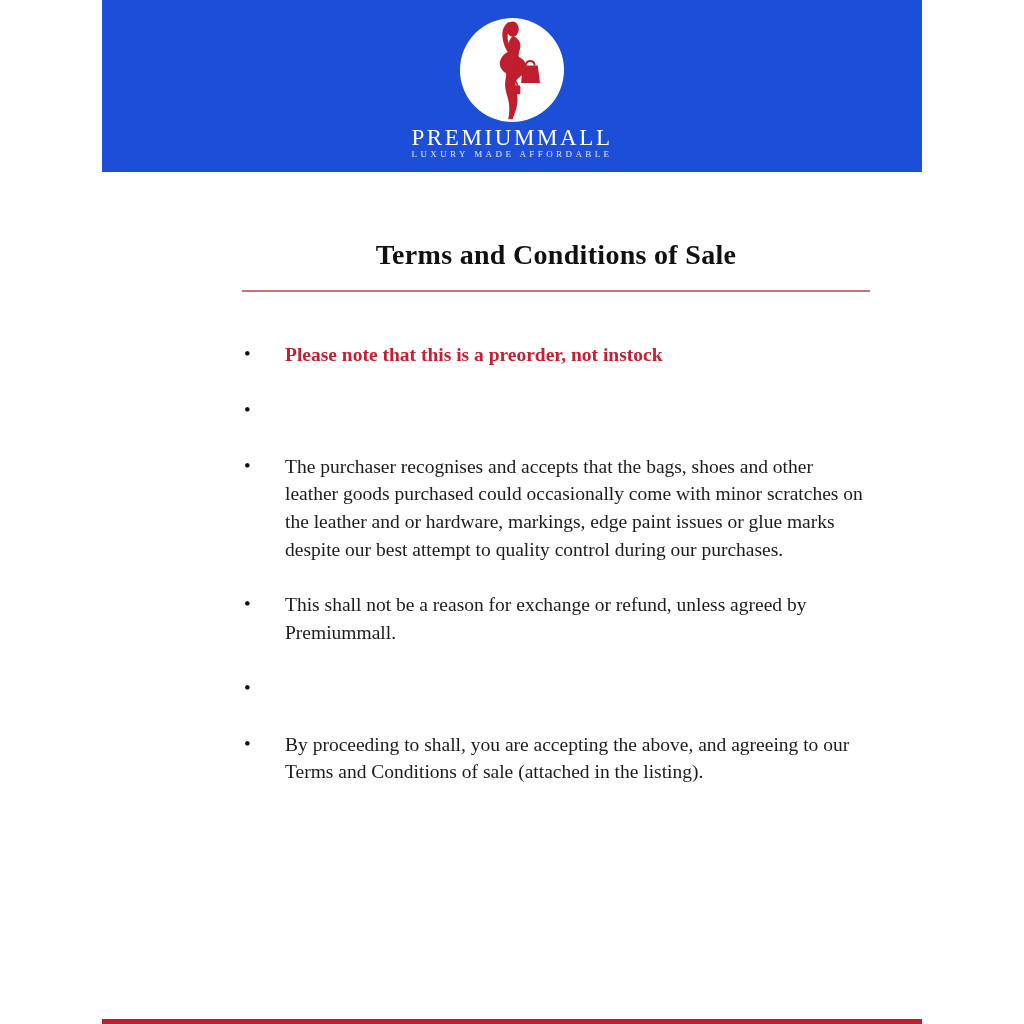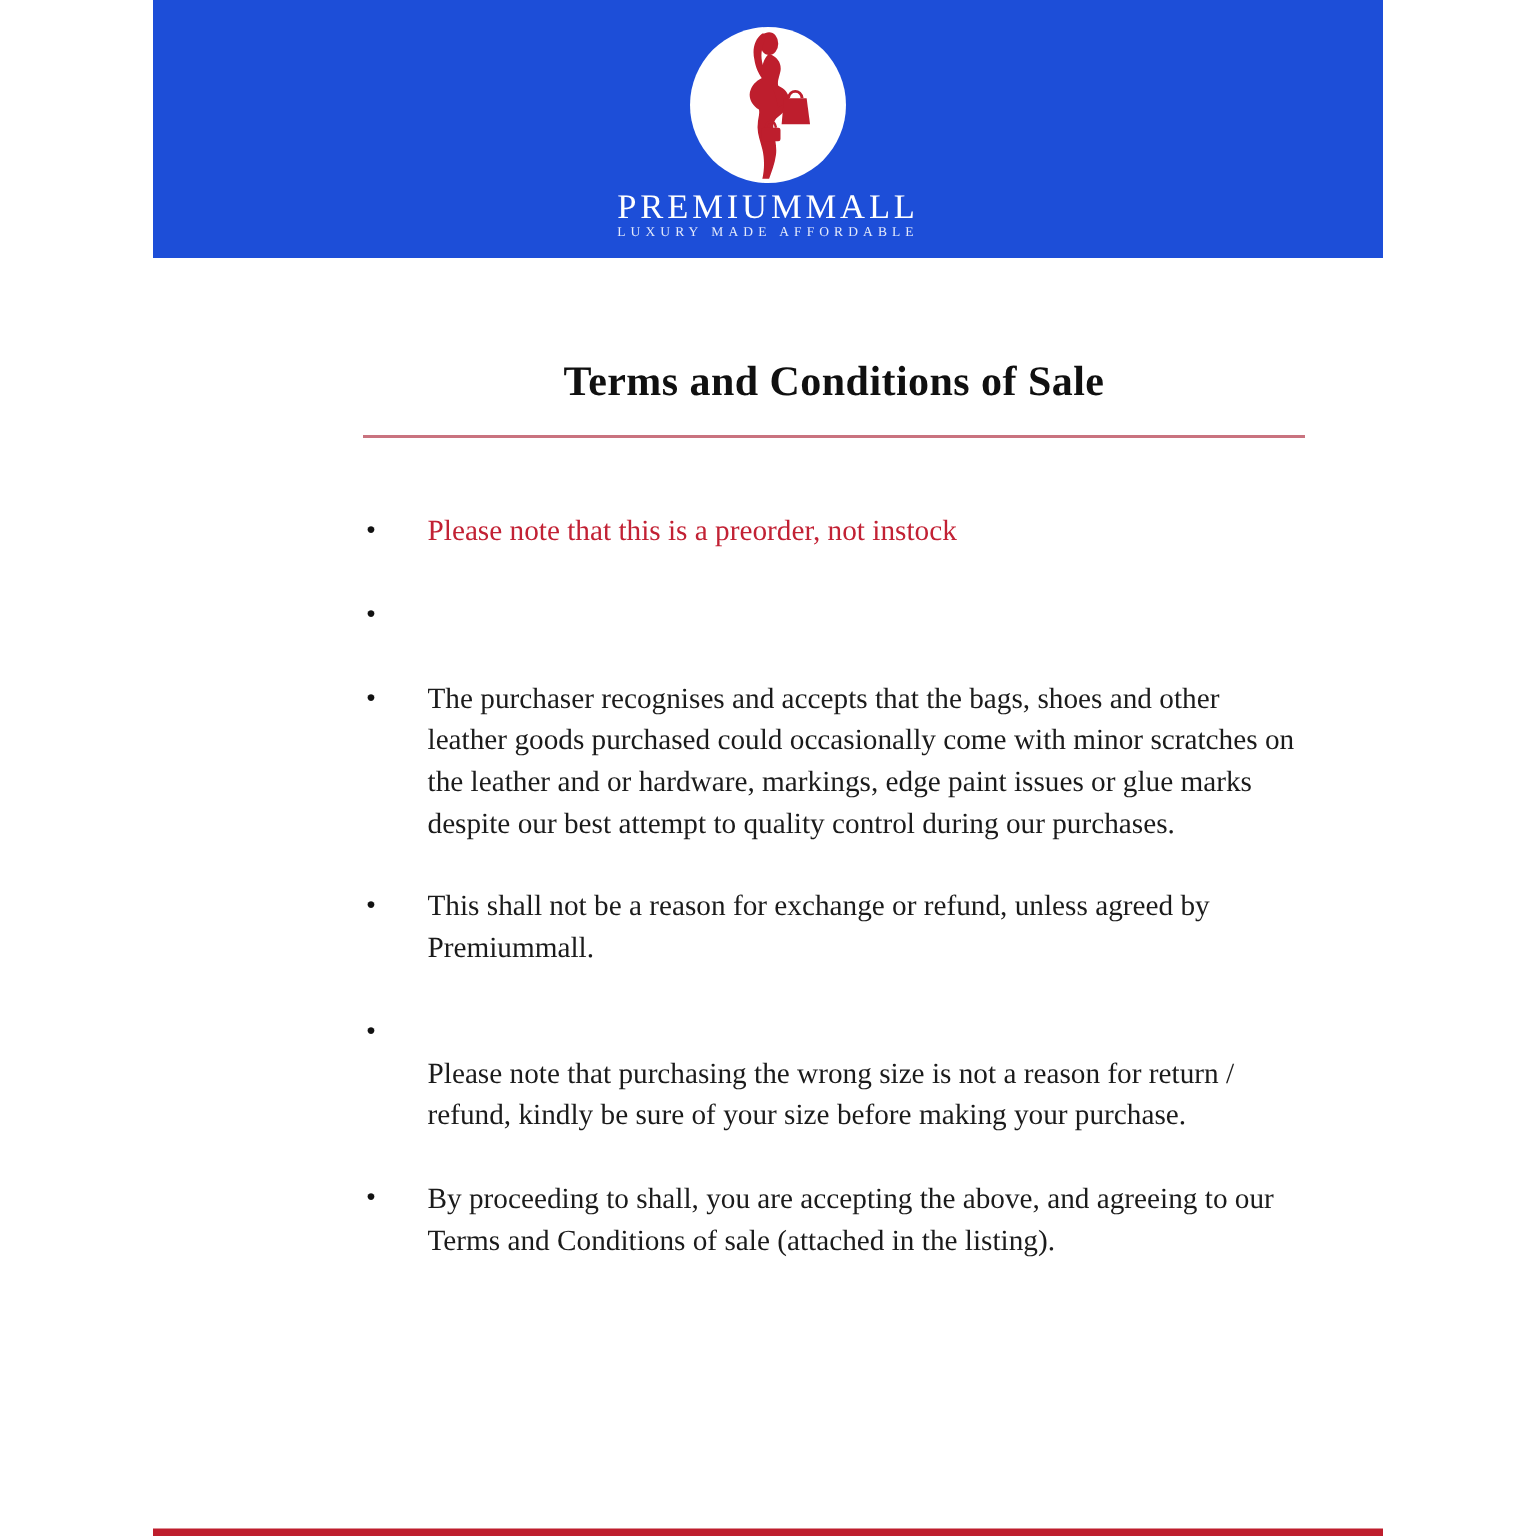--- a/index.html
+++ b/index.html
@@ -73,21 +73,21 @@
     position:relative;
     padding-left:43px;
     margin-bottom:28px;
   }
   .term-marker{
     position:absolute;left:2px;top:0;
     font-size:19px;
     color:#111111;
   }
   .run{color:#1b1b1b;}
-  .run.red{color:#C22134;font-weight:400;}
+  .run.red{color:#C22134;font-weight:700;}
   
   .footer-bar{
     position:absolute;bottom:0;left:102px;
     width:820px;height:5px;
     background:#BE1E2D;
   }
 </style>
 </head>
 <body>
 
@@ -129,21 +129,21 @@
         <li class="term-item">
           <span class="term-marker">•</span>
           <div class="term-body"><span class="run">The purchaser recognises and accepts that the bags, shoes and other leather goods purchased could occasionally come with minor scratches on the leather and or hardware, markings, edge paint issues or glue marks despite our best attempt to quality control during our purchases.</span></div>
         </li>
         <li class="term-item">
           <span class="term-marker">•</span>
           <div class="term-body"><span class="run">This shall not be a reason for exchange or refund, unless agreed by Premiummall.</span></div>
         </li>
         <li class="term-item">
           <span class="term-marker">•</span>
-          <div class="term-body"><br><span class="run">Please note that purchasing the wrong size is not a reason for return / refund, kindly be sure of your size before making your purchase.</span></div>
+          <div class="term-body"><br></div>
         </li>
         <li class="term-item">
           <span class="term-marker">•</span>
           <div class="term-body"><span class="run">By proceeding to shall, you are accepting the above, and agreeing to our Terms and Conditions of sale (attached in the listing).</span></div>
         </li>
       </ul>
   </div>
 
   <div class="footer-bar"></div>
 

